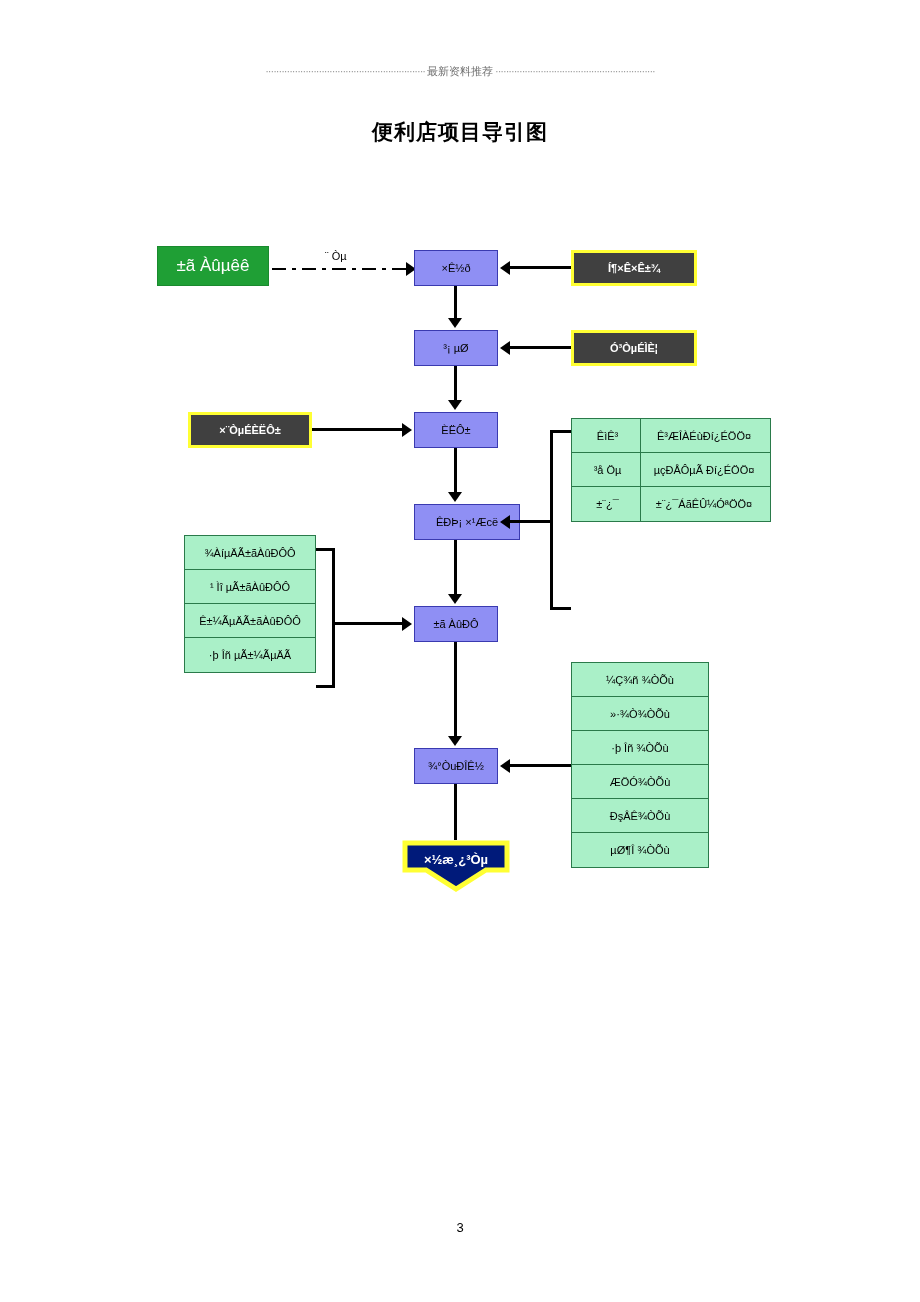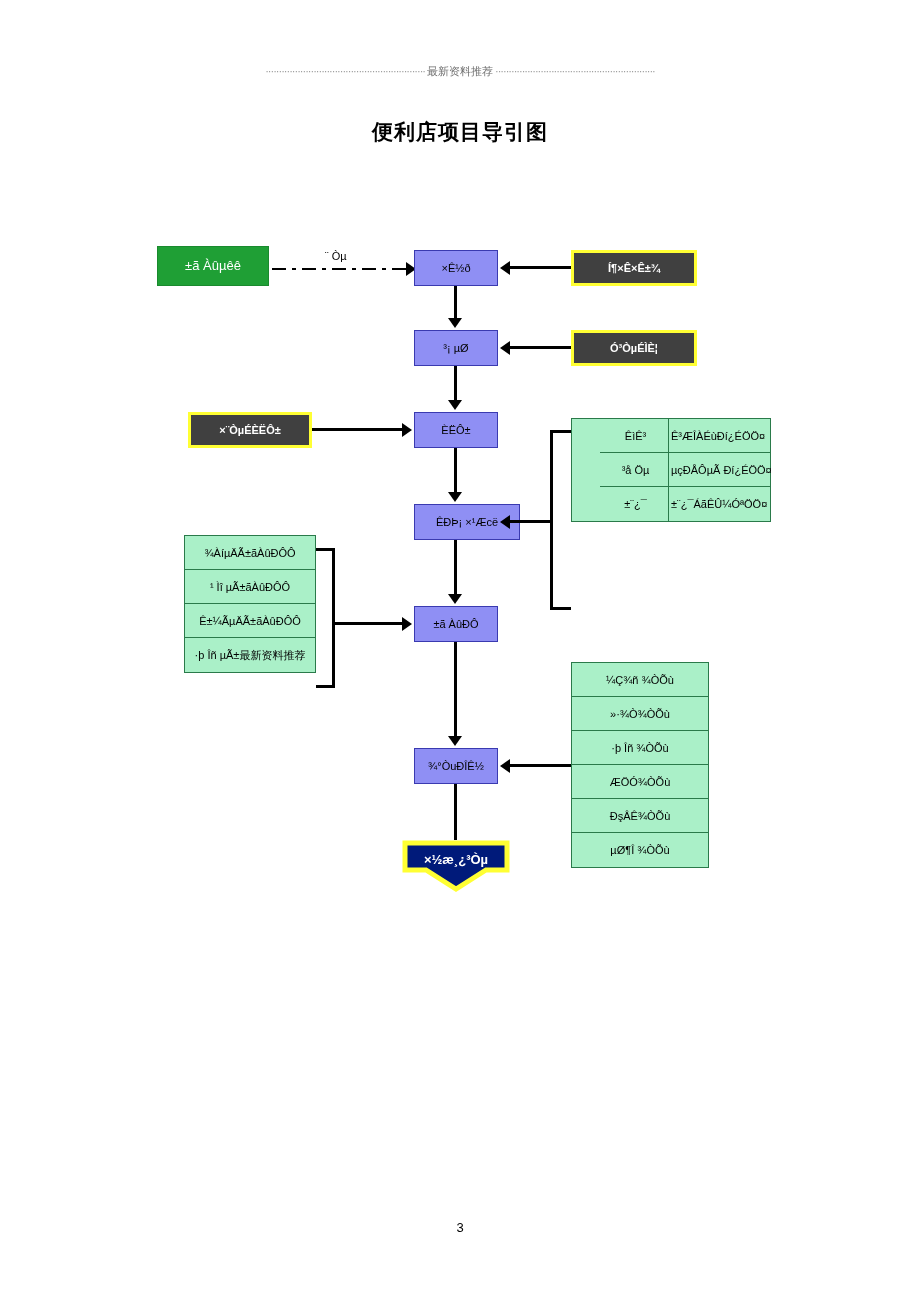--- a/index.html
+++ b/index.html
@@ -80,21 +80,21 @@
     text-align: center;
     font-size: 11px;
     line-height: 1.15;
     white-space: nowrap;
   }
 
   .node-green-start {
     background: #1f9f35;
     border: 1px solid #1a8a2e;
     color: #ffffff;
-    font-size: 13px;
+    font-size: 17px;
   }
 
   .node-purple {
     background: #8f8ff4;
     border: 1px solid #3a3ab0;
     color: #000000;
     font-size: 11px;
   }
 
   .node-navy {
@@ -120,21 +120,20 @@
     text-align: center;
     font-size: 11px;
     border-bottom: 1px solid #2a7a4a;
     white-space: nowrap;
     padding: 0 3px;
   }
   .list-box .row:last-child { border-bottom: none; }
 
   .list-box.two-col .row {
     justify-content: flex-start;
-    margin-left: 28px;
   }
   .list-box.two-col .cell-a {
     width: 66px;
     min-width: 66px;
     height: 100%;
     display: flex;
     align-items: center;
     justify-content: center;
     border-right: 1px solid #2a7a4a;
     box-sizing: border-box;
@@ -311,21 +310,21 @@
 <div class="vline" style="left:550px; top:430px; height:180px;"></div>
 <div class="hline" style="left:550px; top:430px; width:21px;"></div>
 <div class="hline" style="left:550px; top:607px; width:21px;"></div>
 <div class="hline" style="left:510px; top:520px; width:42px;"></div>
 <div class="arrow-left" style="left:500px; top:515px;"></div>
 
 <div class="list-box" style="left:184px; top:535px; width:132px;">
   <div class="row">¾­ÀíµÄÃ±ãÀûÐÔÔ</div>
   <div class="row">¹ Ìî µÃ±ãÀûÐÔÔ</div>
   <div class="row">Ê±¼ÃµÄÃ±ãÀûÐÔÔ</div>
-  <div class="row">·þ Îñ µÃ±最新资料推荐</div>
+  <div class="row">·þ Îñ µÃ±¼ÃµÄÃ</div>
 </div>
 
 <div class="vline" style="left:332px; top:548px; height:140px;"></div>
 <div class="hline" style="left:316px; top:548px; width:19px;"></div>
 <div class="hline" style="left:316px; top:685px; width:19px;"></div>
 <div class="hline" style="left:332px; top:622px; width:70px;"></div>
 <div class="arrow-right" style="left:402px; top:617px;"></div>
 
 <div class="list-box" style="left:571px; top:662px; width:138px;">
   <div class="row">¼Ç¾ñ ¾ÒÕù</div>

